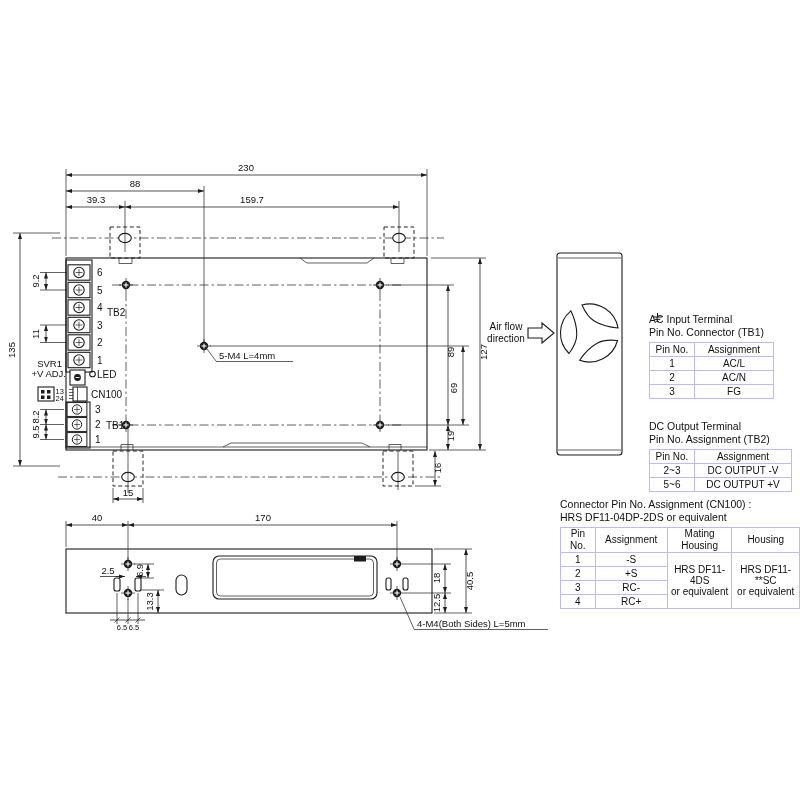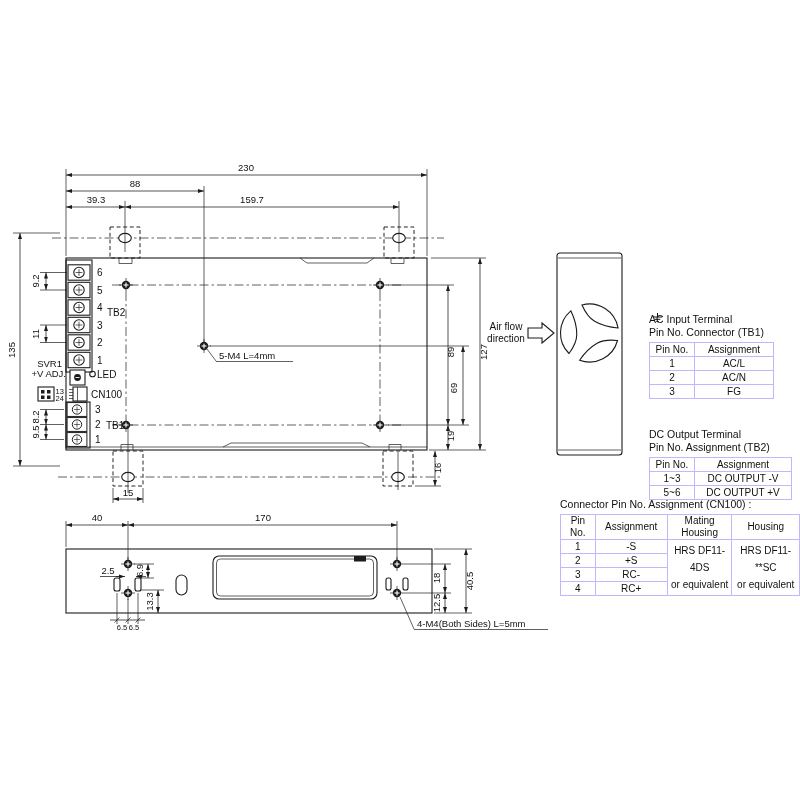--- a/index.html
+++ b/index.html
@@ -19,21 +19,21 @@
   .dts{font:7.5px "Liberation Sans",sans-serif;fill:#111}
   .lbl{font:10px "Liberation Sans",sans-serif;fill:#111}
   .mid{text-anchor:middle}
   .end{text-anchor:end}
   
   .panel{position:absolute;font-size:10.5px;line-height:13px;color:#111;}
   .panel table{border-collapse:collapse;margin-top:3px;}
   .panel th,.panel td{border:1px solid #c4b5fd;font-weight:400;font-size:10px;
         text-align:center;vertical-align:middle;padding:0 3px;height:13px;line-height:12px;}
   .gicon{vertical-align:-1px;margin-left:3px;}
-  .two span{display:block;line-height:17px;text-align:center;}
+  .two span{display:block;line-height:11px;text-align:center;}
 </style>
 </head>
 <body>
 
 <div class="canvas">
 
 <svg width="800" height="800" viewBox="0 0 800 800">
   <defs>
     <marker id="ar" markerWidth="7" markerHeight="7" refX="6" refY="3.2" orient="auto-start-reverse" markerUnits="userSpaceOnUse">
       <path d="M6,3.2 L0,1.2 L0,5.2 Z" fill="#1c1c1c"></path>
@@ -308,43 +308,44 @@
                   <line x1="1" y1="4" x2="10" y2="4"></line>
                   <line x1="2.7" y1="6.3" x2="8.3" y2="6.3"></line>
                   <line x1="4.3" y1="8.6" x2="6.7" y2="8.6"></line>
                 </g>
               </svg></td>
     </tr>
   </tbody>
       </table>
 </div>
 
-<div class="panel" style="left:649px;top:420px;margin-top:8px;">
+<div class="panel" style="left:649px;top:420px;">
   <div>DC Output Terminal</div>
   <div>Pin No. Assignment (TB2)</div>
   <table>
     <tbody>
           <tr>
       <th style="width:38px">Pin No.</th>
       <th style="width:90px">Assignment</th>
     </tr>
     <tr>
-      <td>1~3</td>
+      <td>2~3</td>
       <td>DC OUTPUT -V</td>
     </tr>
     <tr>
       <td>5~6</td>
       <td>DC OUTPUT +V</td>
     </tr>
   </tbody>
       </table>
 </div>
 
 <div class="panel" style="left:516px;top:498px;padding-left:44px;">
   <div>Connector Pin No. Assignment (CN100) :</div>
+  <div>HRS DF11-04DP-2DS or equivalent</div>
   <table>
     <tbody>
           <tr>
       <th style="width:42px">Pin No.</th>
       <th style="width:80px">Assignment</th>
       <th style="width:72px">Mating Housing</th>
       <th style="width:78px">Housing</th>
     </tr>
     <tr>
       <td>1</td>

